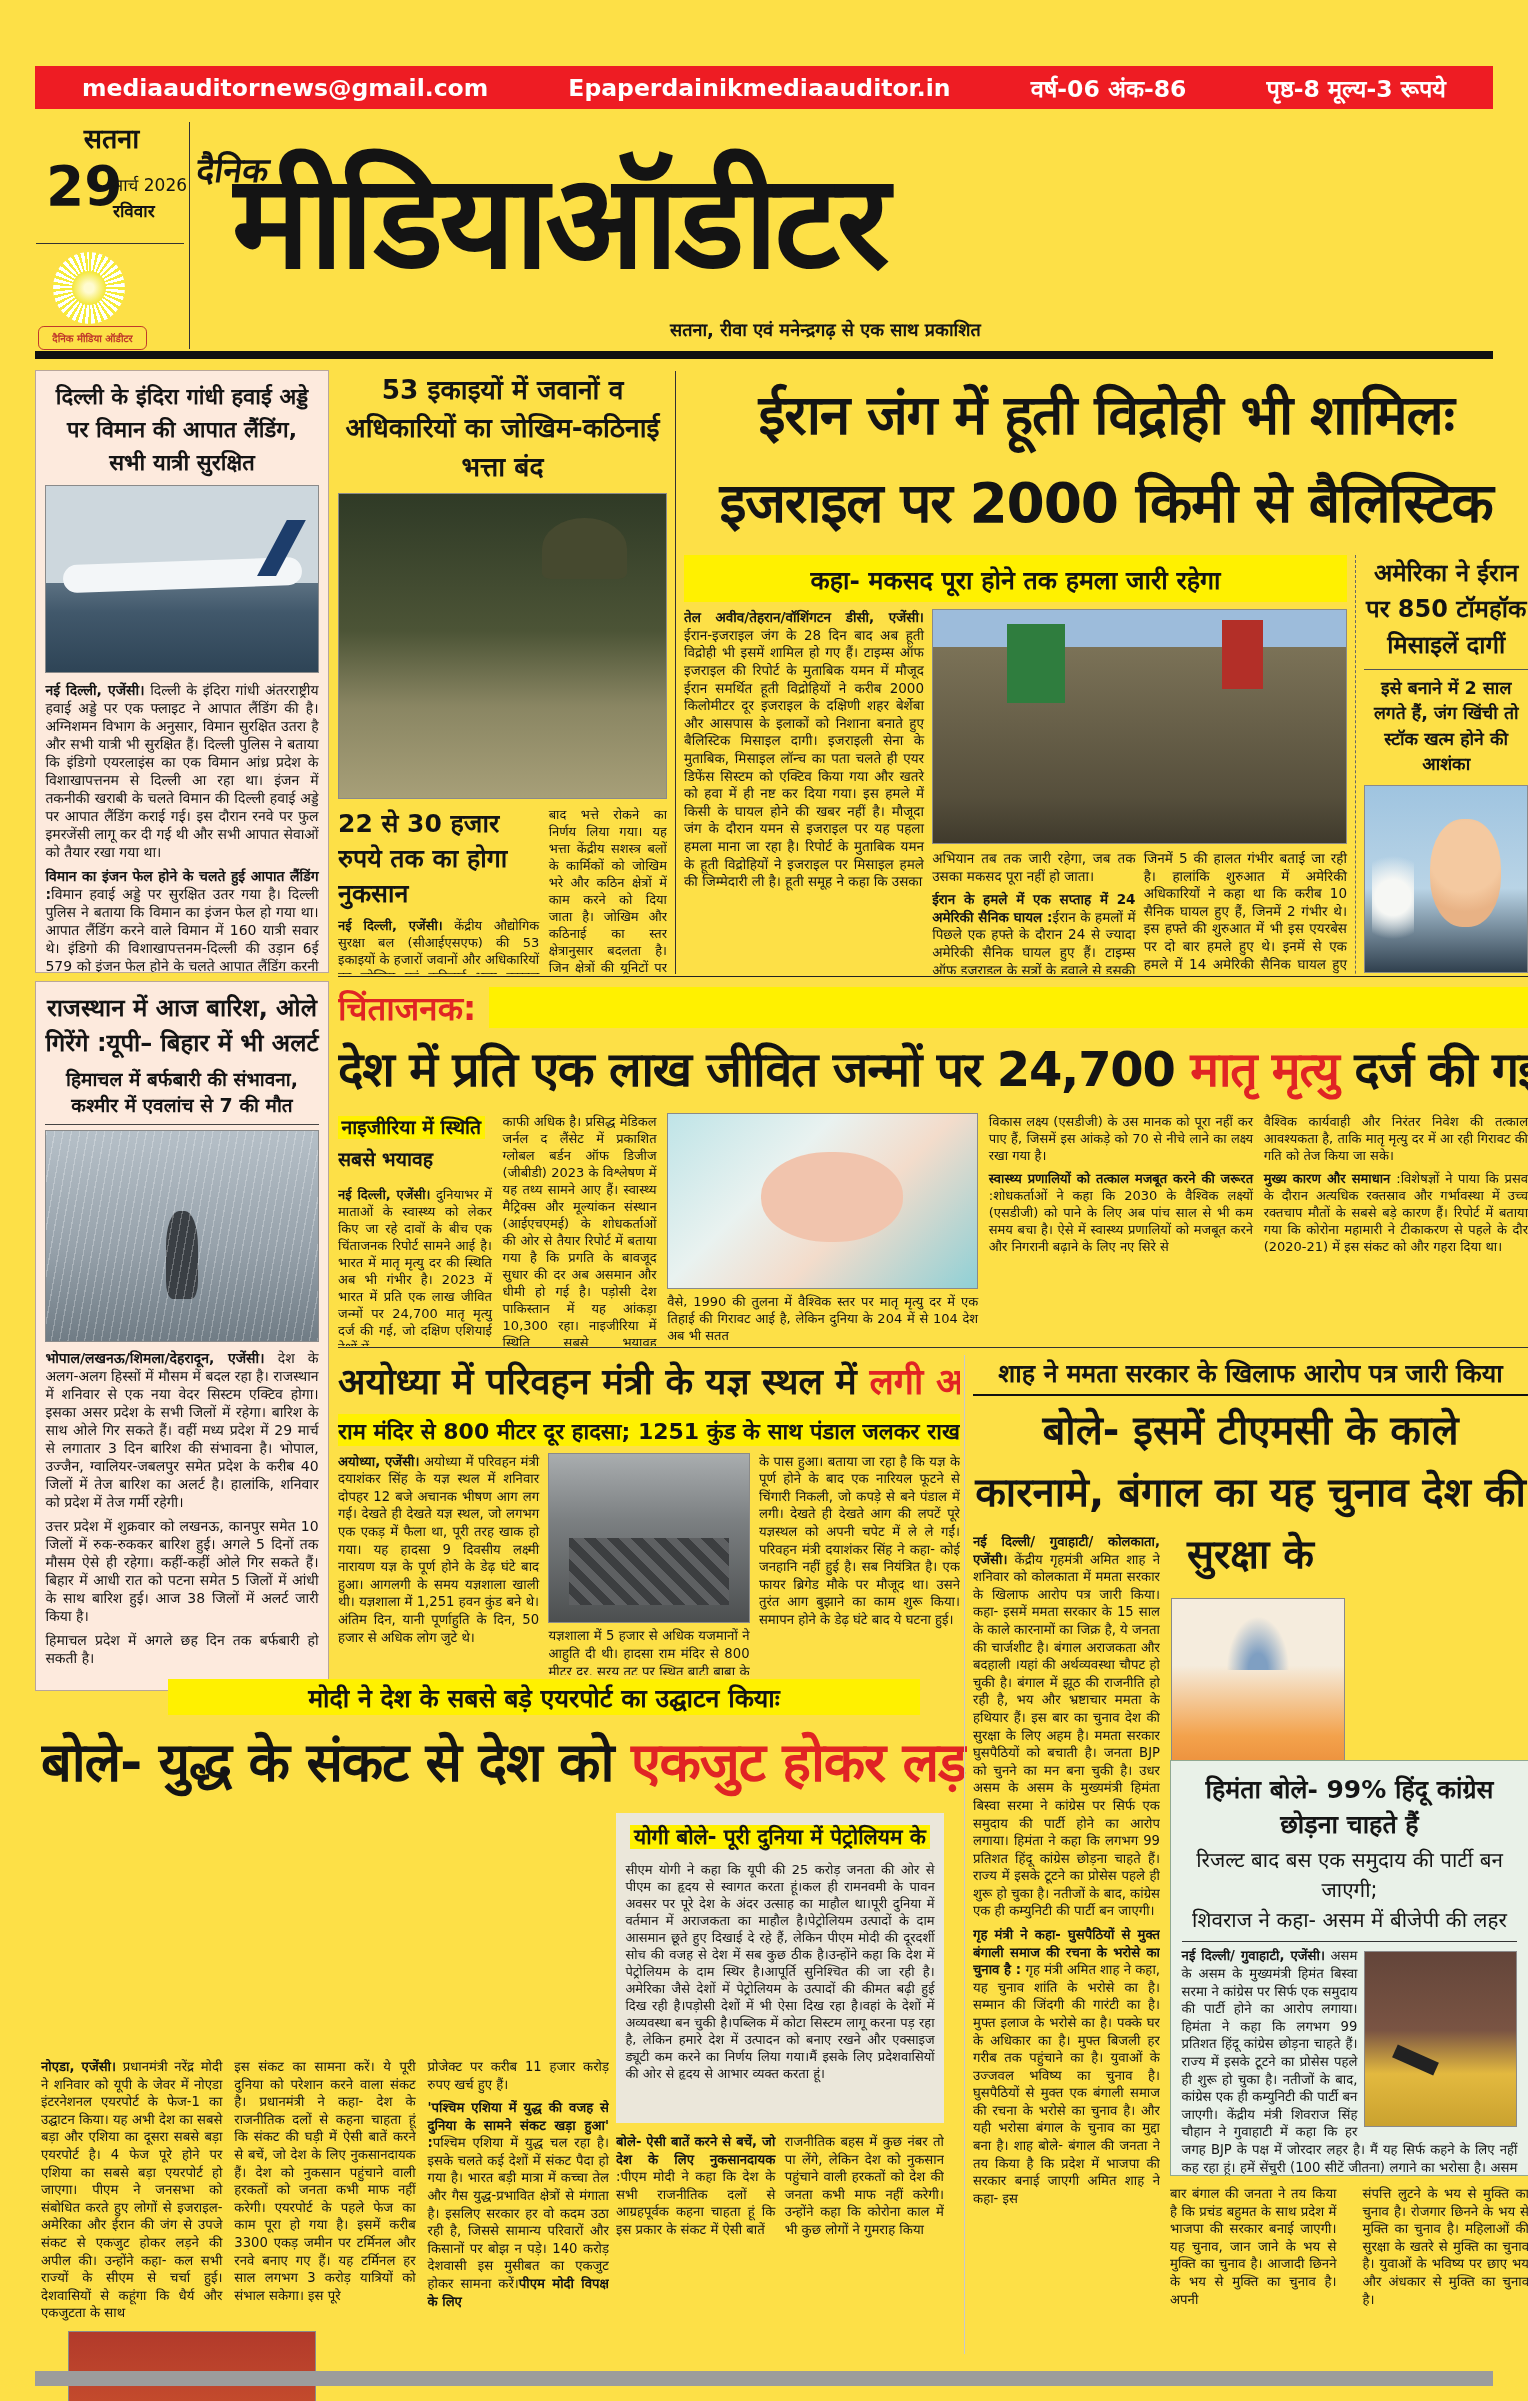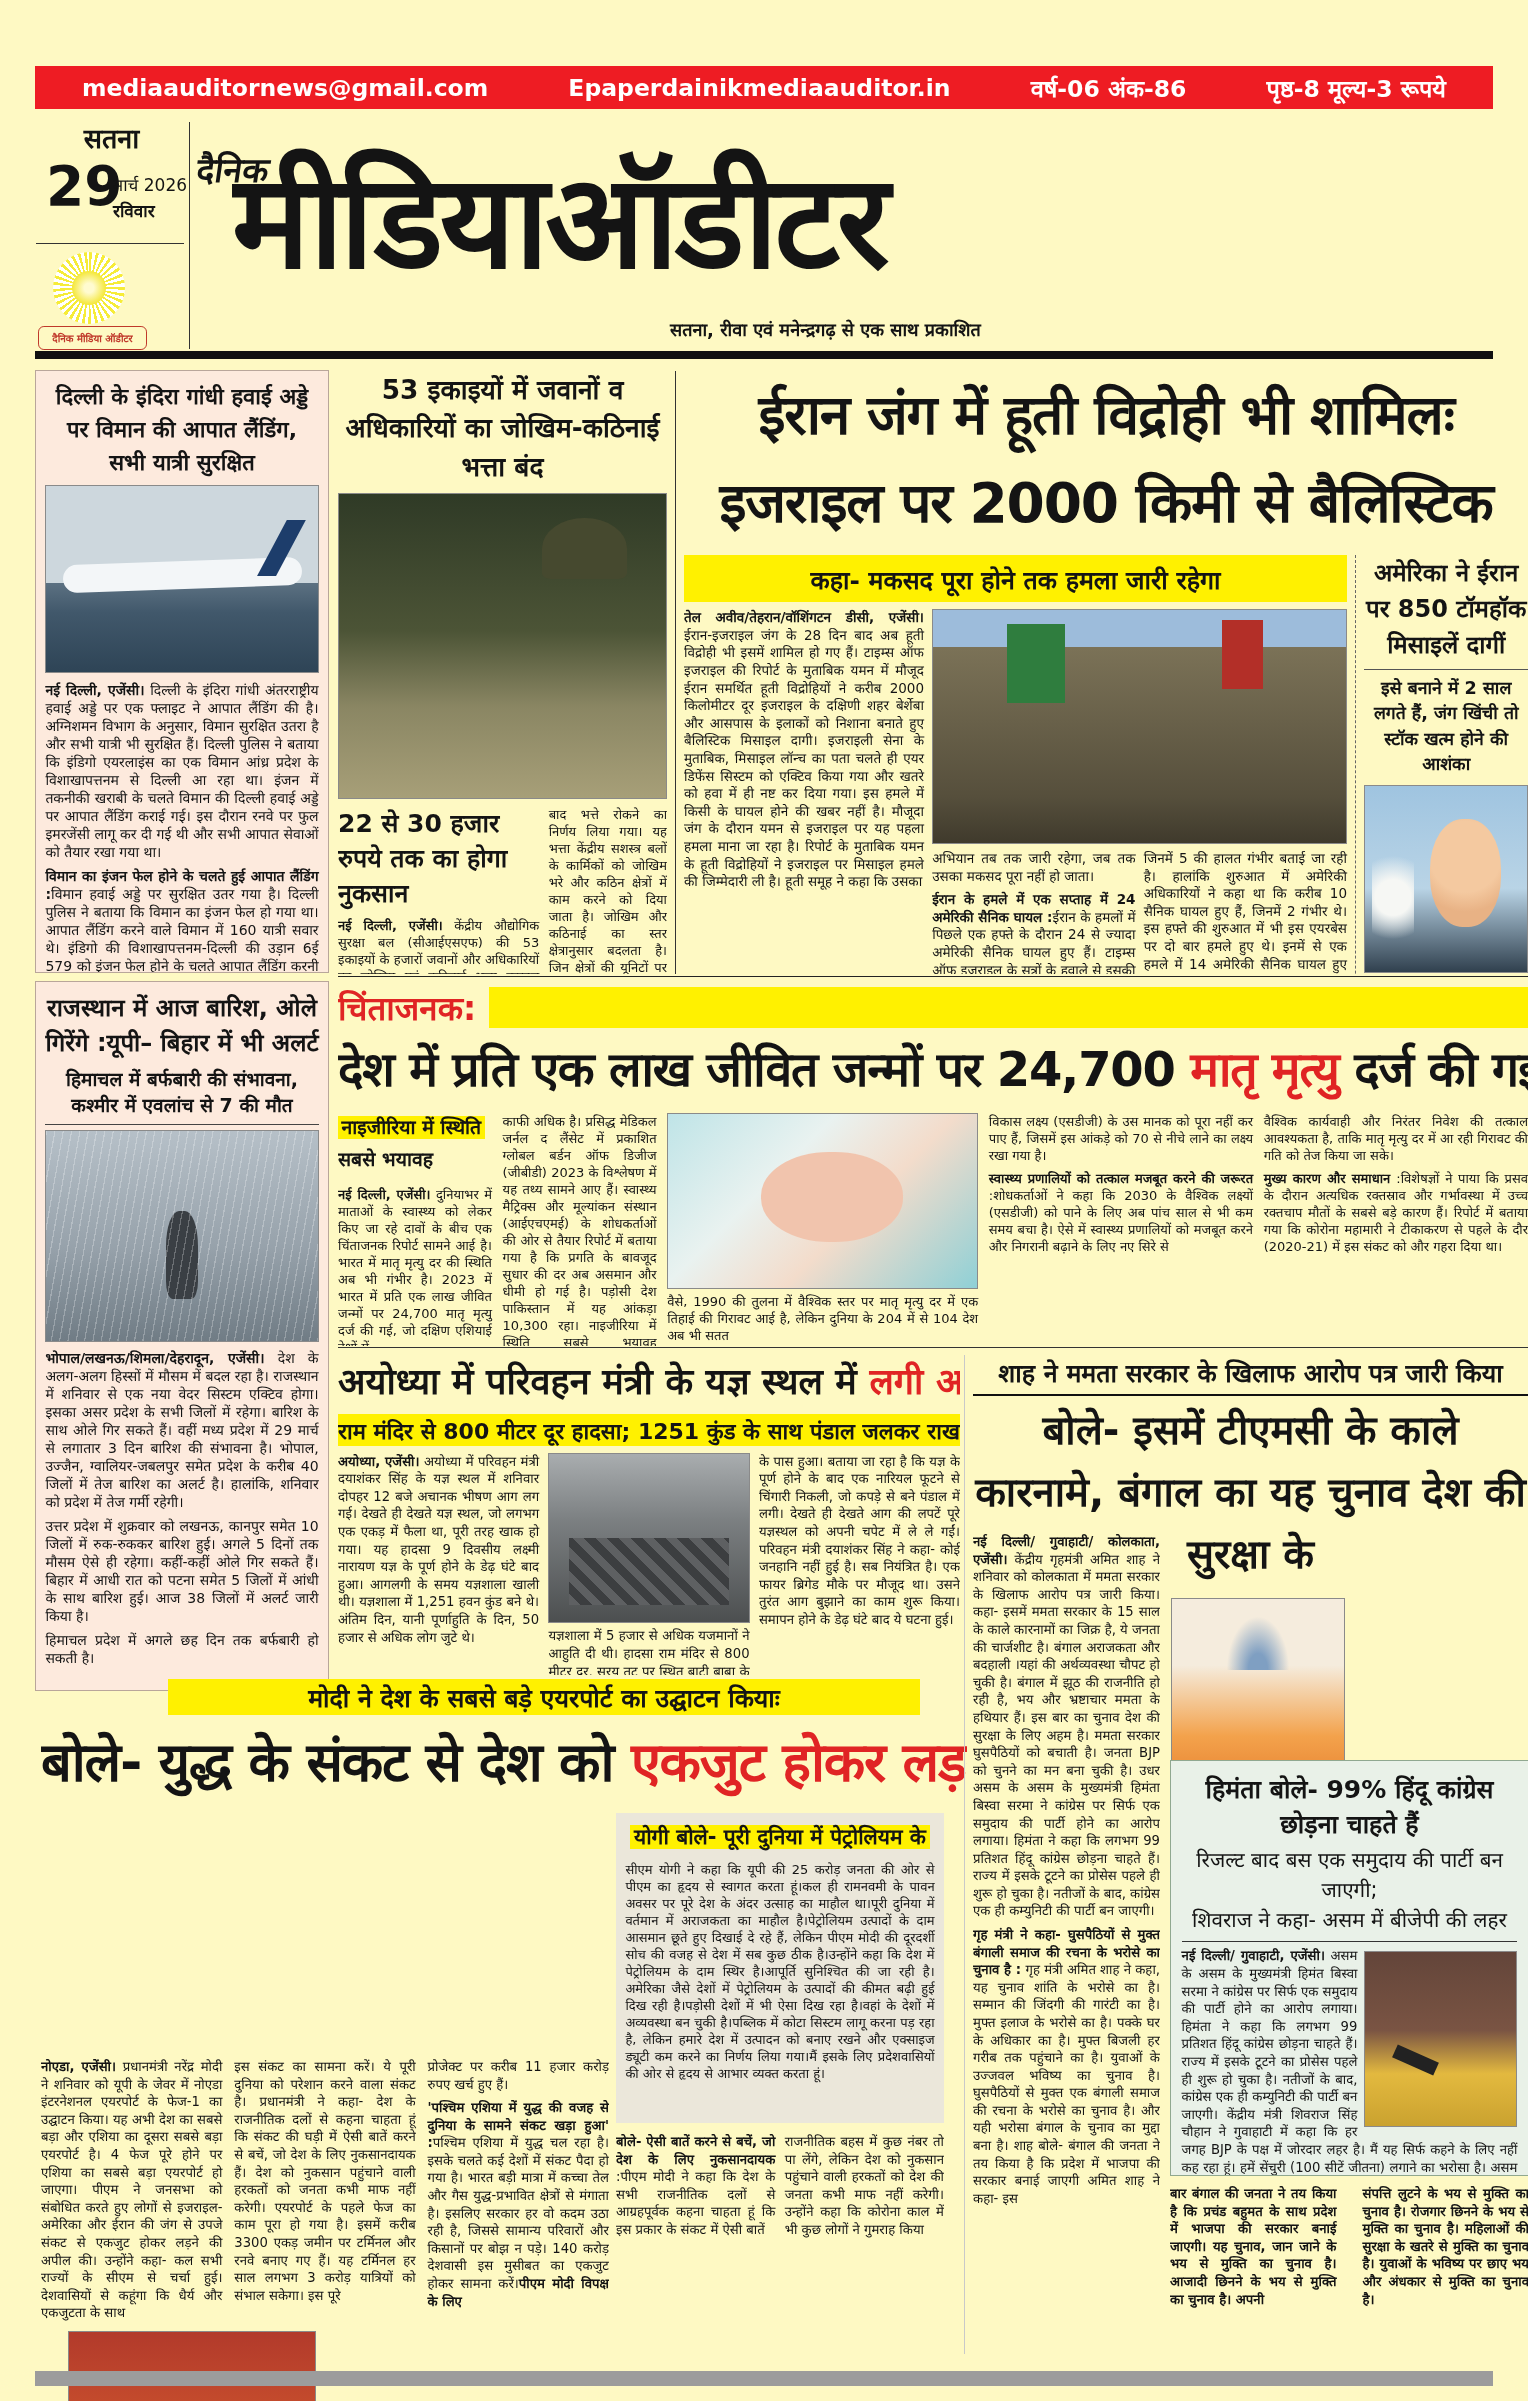--- a/index.html
+++ b/index.html
@@ -1,16 +1,16 @@
 <!DOCTYPE html>
 <html style="font-size:9.4px"><head>
 <meta charset="utf-8">
 <style>
   html,body{margin:0;padding:0;background:#e8e8e8;}
-  .page{position:relative;width:1528px;height:2401px;background:#fef9c3;overflow:hidden;
+  .page{position:relative;width:1528px;height:2401px;background:#fde047;overflow:hidden;
         font-family:"DejaVu Sans","Liberation Sans",sans-serif;color:#141414;}
   .abs{position:absolute;}
   .j{text-align:justify;text-justify:inter-word;}
   .ctr{text-align:center;}
   .b{font-weight:bold;}
   .red{color:#e02424;}
   .clip{overflow:hidden;}
   
   .topbar{background:#ee1c23;color:#fff;display:flex;align-items:center;font-weight:bold;}
   .topbar span{white-space:nowrap;}
@@ -250,21 +250,21 @@
     <div class="ctr" style="font-size:20.6px;line-height:1.45;border-bottom:1.2px solid #333;padding-bottom:4.7px;">शिवराज ने कहा- असम में बीजेपी की लहर</div>
     <div class="j" style="font-size:13.2px;line-height:17.6px;margin-top:5.9px;">
       <div class="photo ph-himanta" style="float:right;width:153px;height:176px;margin:3.5px 0 4.7px 7px;">
           <div class="mic"></div>
         </div>
       <p><b>नई दिल्ली/ गुवाहाटी, एजेंसी।</b><span> असम के असम के मुख्यमंत्री हिमंत बिस्वा सरमा ने कांग्रेस पर सिर्फ एक समुदाय की पार्टी होने का आरोप लगाया। हिमंता ने कहा कि लगभग 99 प्रतिशत हिंदू कांग्रेस छोड़ना चाहते हैं। राज्य में इसके टूटने का प्रोसेस पहले ही शुरू हो चुका है। नतीजों के बाद, कांग्रेस एक ही कम्युनिटी की पार्टी बन जाएगी। केंद्रीय मंत्री शिवराज सिंह चौहान ने गुवाहाटी में कहा कि हर जगह BJP के पक्ष में जोरदार लहर है। मैं यह सिर्फ कहने के लिए नहीं कह रहा हूं। हमें सेंचुरी (100 सीटें जीतना) लगाने का भरोसा है। असम में 9 अप्रैल को सिंगल फेज में चुनाव हैं। 30 मार्च को पीएम मोदी NaMo ऐप के जरिए एक रैली को वर्चुअली संबोधित करेंगे। राज्य BJP ने सभी पार्टी कार्यकर्ताओं और नागरिकों से इस अनोखी और इंटरैक्टिव पहल में हिस्सा लेने के लिए ऐप डाउनलोड करके रजिस्टर करने की बात कही है। असम में 126 सीटों वाली विधानसभा के लिए मौजूदा BJP के नेतृत्व वाली NDA सरकार और कांग्रेस के बीच मुकाबला होगा।</span></p>
     </div>
   </div>
 
   <div class="abs clip" style="left:1170px;top:2185px;width:359px;height:172px;">
-    <div style="display:flex;gap:26px;font-weight:bold;">
+    <div style="display:flex;gap:26px;">
       <div class="j" style="flex:1;font-size:13.2px;line-height:17.6px;">बार बंगाल की जनता ने तय किया है कि प्रचंड बहुमत के साथ प्रदेश में भाजपा की सरकार बनाई जाएगी। यह चुनाव, जान जाने के भय से मुक्ति का चुनाव है। आजादी छिनने के भय से मुक्ति का चुनाव है। अपनी</div>
       <div class="j" style="flex:1;font-size:13.2px;line-height:17.6px;">संपत्ति लुटने के भय से मुक्ति का चुनाव है। रोजगार छिनने के भय से मुक्ति का चुनाव है। महिलाओं की सुरक्षा के खतरे से मुक्ति का चुनाव है। युवाओं के भविष्य पर छाए भय और अंधकार से मुक्ति का चुनाव है।</div>
     </div>
   </div>
 
   <div class="abs ystrap" style="left:168px;top:1679px;width:752px;height:36px;font-size:25px;">मोदी ने देश के सबसे बड़े एयरपोर्ट का उद्घाटन कियाः</div>
   <div class="abs b clip" style="left:41px;top:1717px;width:926px;height:91px;font-size:54px;line-height:91px;white-space:nowrap;letter-spacing:-1.2px;">
     <span>बोले- युद्ध के संकट से देश को </span><span class="red">एकजुट होकर लड़ना है</span>
   </div>
   <div class="abs photo ph-modiyogi" style="left:68px;top:1813px;width:248px;height:234px;"></div>

